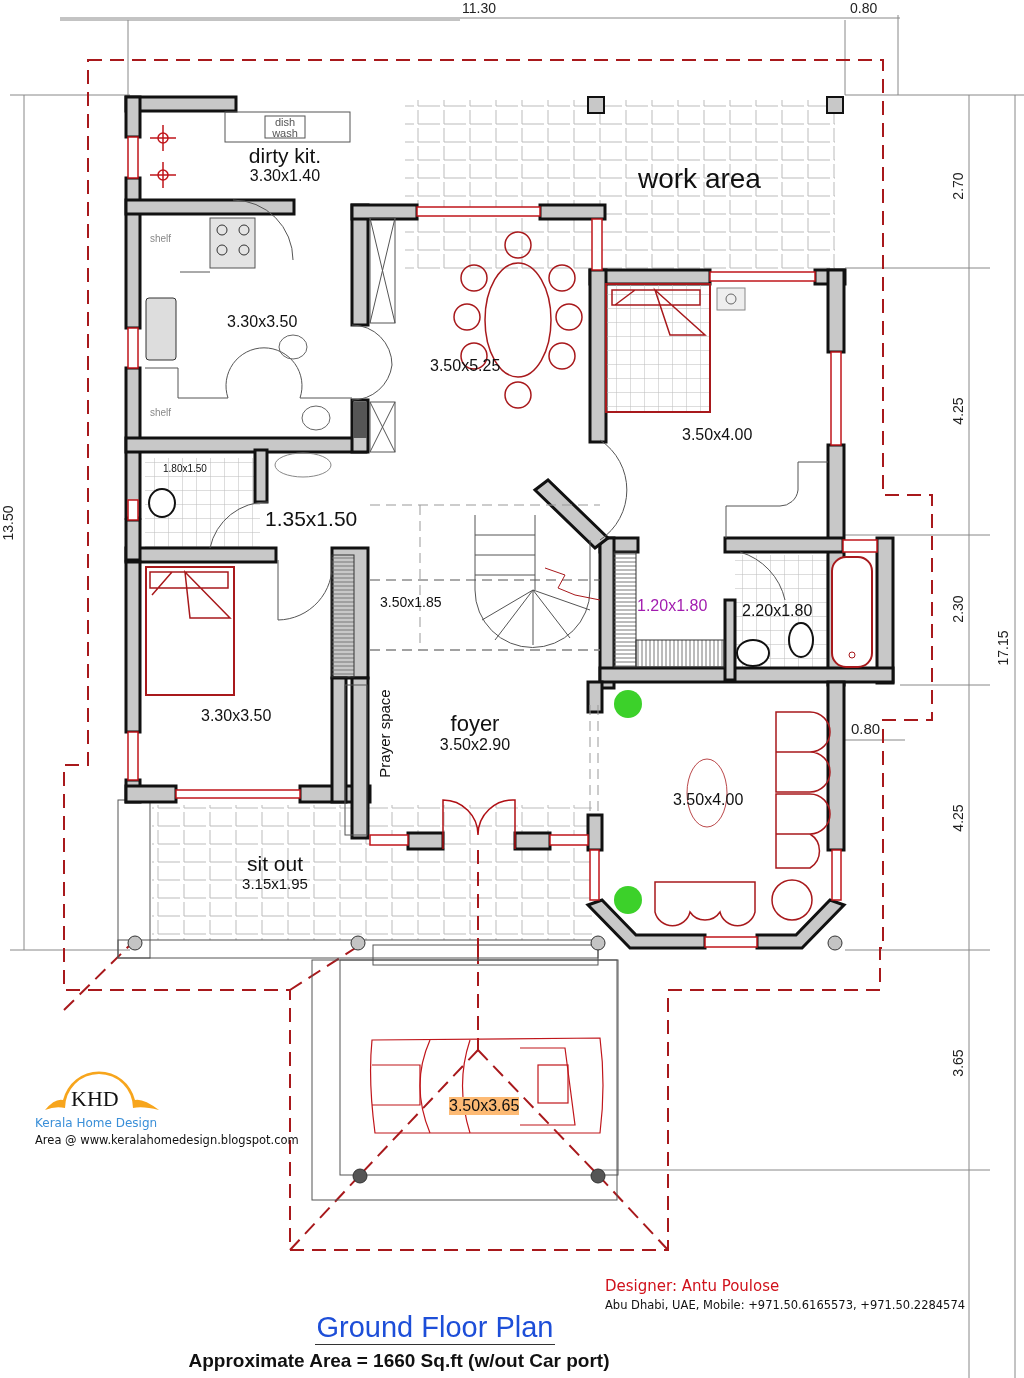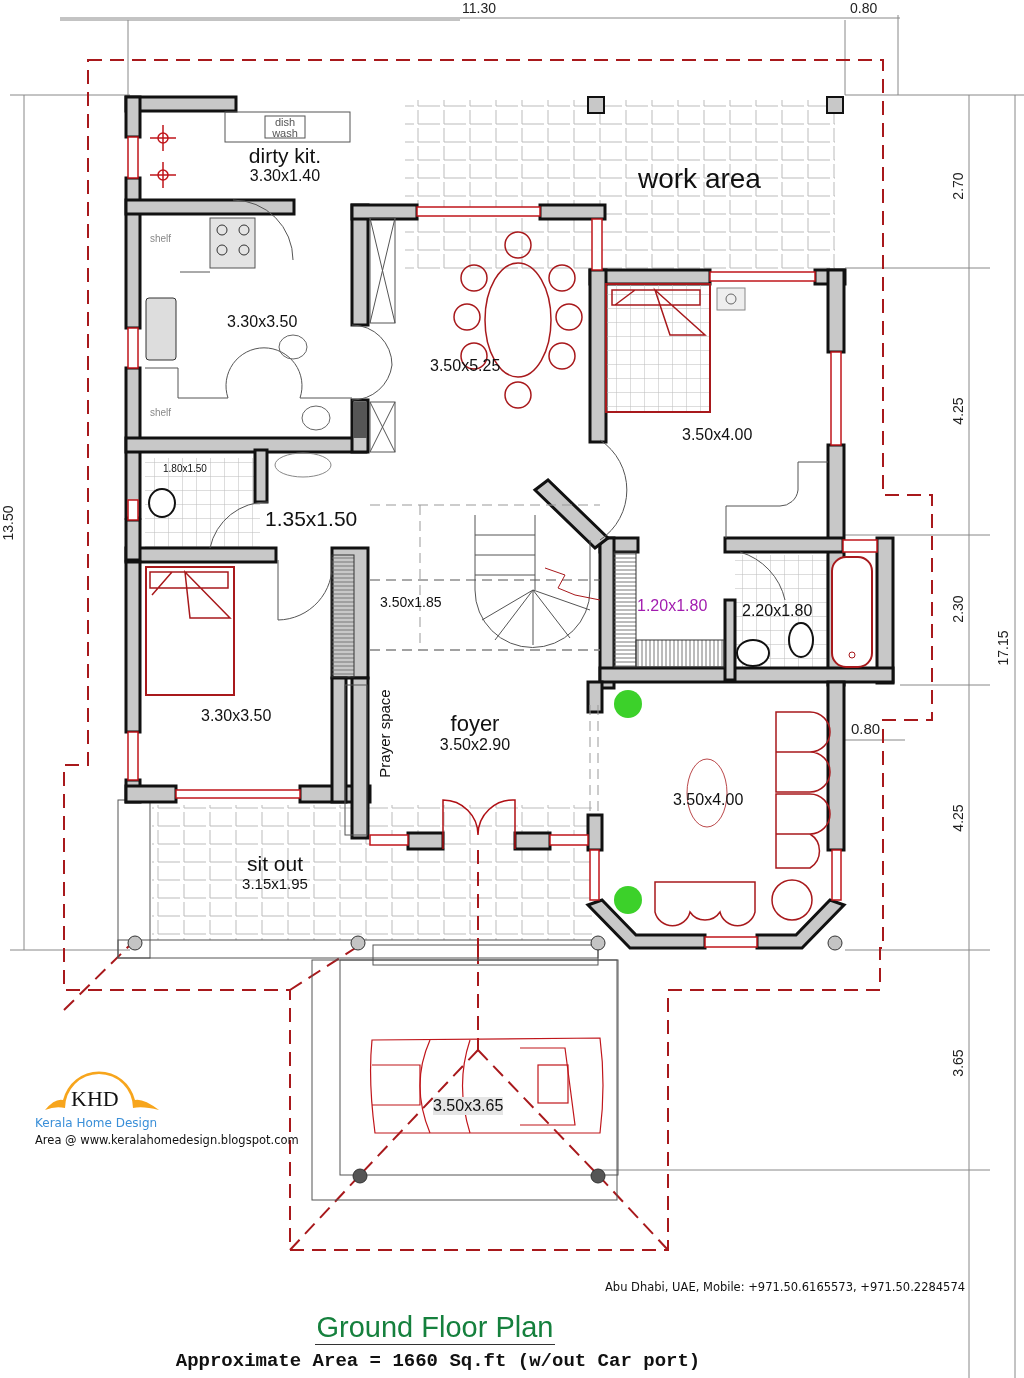--- a/index.html
+++ b/index.html
@@ -13,22 +13,22 @@
   .dimline { stroke:#888; stroke-width:1; }
   .overlay { position:absolute; font-family:"Liberation Sans", sans-serif; }
   #logo { left:35px; top:1058px; width:300px; }
   #logo .khd { position:absolute; left:36px; top:28px; font-family:"Liberation Serif", serif; font-size:22px; color:#111; }
   #logo .brand { position:absolute; left:0; top:58px; font-family:"DejaVu Sans", sans-serif; font-size:12px; color:#3a8fd8; white-space:nowrap; }
   #logo .more { position:absolute; left:0; top:75px; font-family:"DejaVu Sans", sans-serif; font-size:11.5px; color:#111; white-space:nowrap; }
   #designer { left:605px; top:1277px; white-space:nowrap; }
   #designer .name { font-family:"DejaVu Sans", sans-serif; font-size:15px; color:#d0111b; }
   #designer .contact { font-family:"DejaVu Sans", sans-serif; font-size:11.5px; color:#111; margin-top:3px; }
   #title { left:0; width:870px; top:1310px; text-align:center; }
-  #title .main { display:inline-block; font-size:29px; color:#15803d; border-bottom:1px solid #333; padding:0 2px; line-height:34px; }
-  #subtitle { left:0; width:798px; top:1350px; text-align:center; font-family:Liberation Mono, monospace; font-weight:bold; font-size:19px; color:#111;margin-left:39px; }
+  #title .main { display:inline-block; font-size:29px; color:#1d4ed8; border-bottom:1px solid #333; padding:0 2px; line-height:34px; }
+  #subtitle { left:0; width:798px; top:1350px; text-align:center; font-family:Liberation Sans, sans-serif; font-weight:bold; font-size:19px; color:#111; }
 </style>
 </head>
 <body>
 
 <svg id="plan" width="1024" height="1378" viewBox="0 0 1024 1378">
   <defs>
     <pattern id="tile" width="26" height="18" patternUnits="userSpaceOnUse">
       <path d="M2 2 V16 H24" fill="none" stroke="#bbb" stroke-width="1"></path>
     </pattern>
     <pattern id="smalltile" width="14" height="14" patternUnits="userSpaceOnUse">
@@ -282,21 +282,21 @@
 <div class="overlay" style="left:334px;top:725px;font-size:15px;color:#111;transform:rotate(-90deg);transform-origin:center;white-space:nowrap;width:100px;text-align:center;">Prayer space</div>
 <div class="overlay" style="left:420px;top:712px;width:110px;text-align:center;">
   <div style="font-size:22px;color:#111;line-height:24px;">foyer</div>
   <div style="font-size:16px;color:#111;">3.50x2.90</div>
 </div>
 <div class="overlay" style="left:673px;top:791px;font-size:16px;color:#111;">3.50x4.00</div>
 <div class="overlay" style="left:220px;top:853px;width:110px;text-align:center;">
   <div style="font-size:21px;color:#111;line-height:22px;">sit out</div>
   <div style="font-size:15px;color:#111;">3.15x1.95</div>
 </div>
-<div class="overlay" style="left:433px;top:1097px;font-size:16px;color:#111;background:#e5e5e5;">3.50x3.65</div>
+<div class="overlay" style="left:449px;top:1097px;font-size:16px;color:#111;background:#fdba74;">3.50x3.65</div>
 
 <div class="overlay dim-label" style="left:462px;top:0px;font-size:14px;color:#222;">11.30</div>
 <div class="overlay dim-label" style="left:850px;top:0px;font-size:14px;color:#222;">0.80</div>
 <div class="overlay dim-label" style="left:-10px;top:515px;font-size:14px;color:#222;transform:rotate(-90deg);">13.50</div>
 <div class="overlay dim-label" style="left:944px;top:178px;font-size:14px;color:#222;transform:rotate(-90deg);">2.70</div>
 <div class="overlay dim-label" style="left:944px;top:403px;font-size:14px;color:#222;transform:rotate(-90deg);">4.25</div>
 <div class="overlay dim-label" style="left:944px;top:601px;font-size:14px;color:#222;transform:rotate(-90deg);">2.30</div>
 <div class="overlay dim-label" style="left:944px;top:810px;font-size:14px;color:#222;transform:rotate(-90deg);">4.25</div>
 <div class="overlay dim-label" style="left:944px;top:1055px;font-size:14px;color:#222;transform:rotate(-90deg);">3.65</div>
 <div class="overlay dim-label" style="left:985px;top:640px;font-size:14px;color:#222;transform:rotate(-90deg);">17.15</div>
@@ -305,19 +305,20 @@
 <div class="overlay" id="logo">
   <svg width="130" height="60" style="position:absolute;left:0;top:0;">
     <path d="M10 52 Q20 40 28 42 A37 37 0 0 1 100 42 Q108 40 124 52 Q108 48 98 50 A34 34 0 0 0 30 50 Q20 48 10 52 Z" fill="#f7a51c"></path>
   </svg>
   <div class="khd">KHD</div>
   <div class="brand">Kerala Home Design</div>
   <div class="more">Area @ www.keralahomedesign.blogspot.com</div>
 </div>
 
 <div class="overlay" id="designer">
+  <div class="name">Designer: Antu Poulose</div>
   <div class="contact">Abu Dhabi, UAE, Mobile:  +971.50.6165573, +971.50.2284574</div>
 </div>
 
 <div class="overlay" id="title">
   <span class="main">Ground Floor Plan</span>
 </div>
 <div class="overlay" id="subtitle">Approximate Area = 1660 Sq.ft (w/out Car port)</div>
 
 </body></html>

